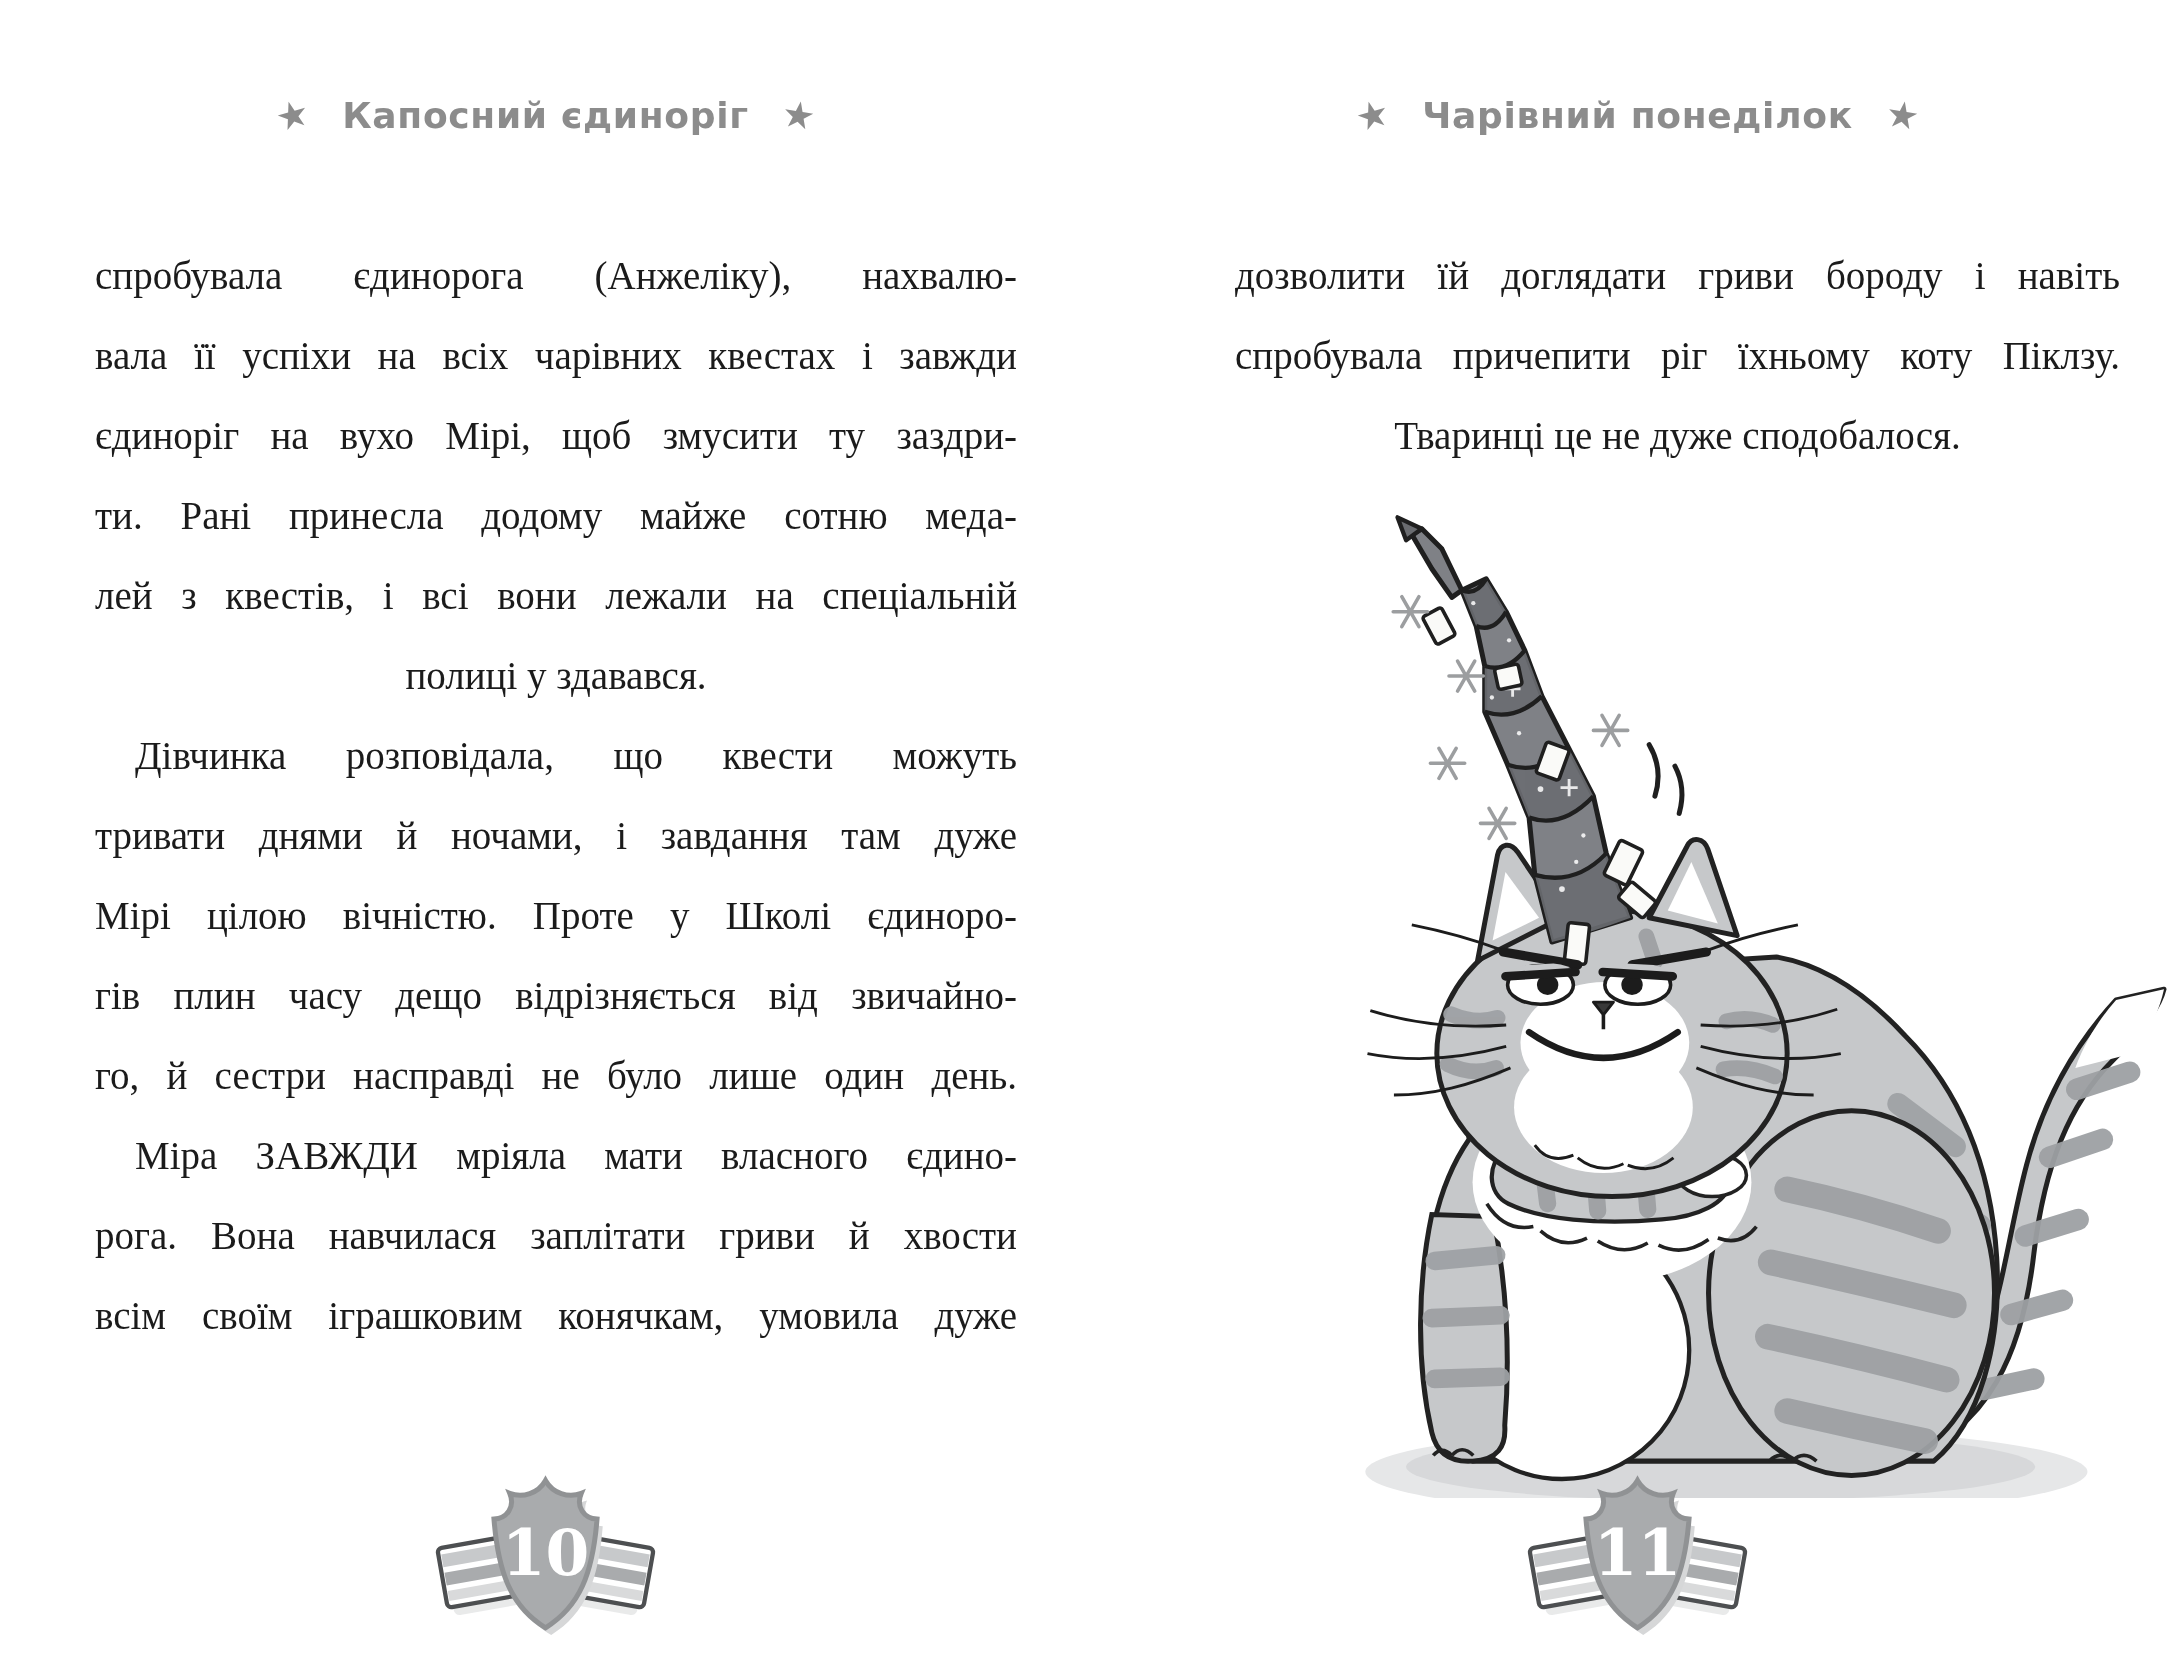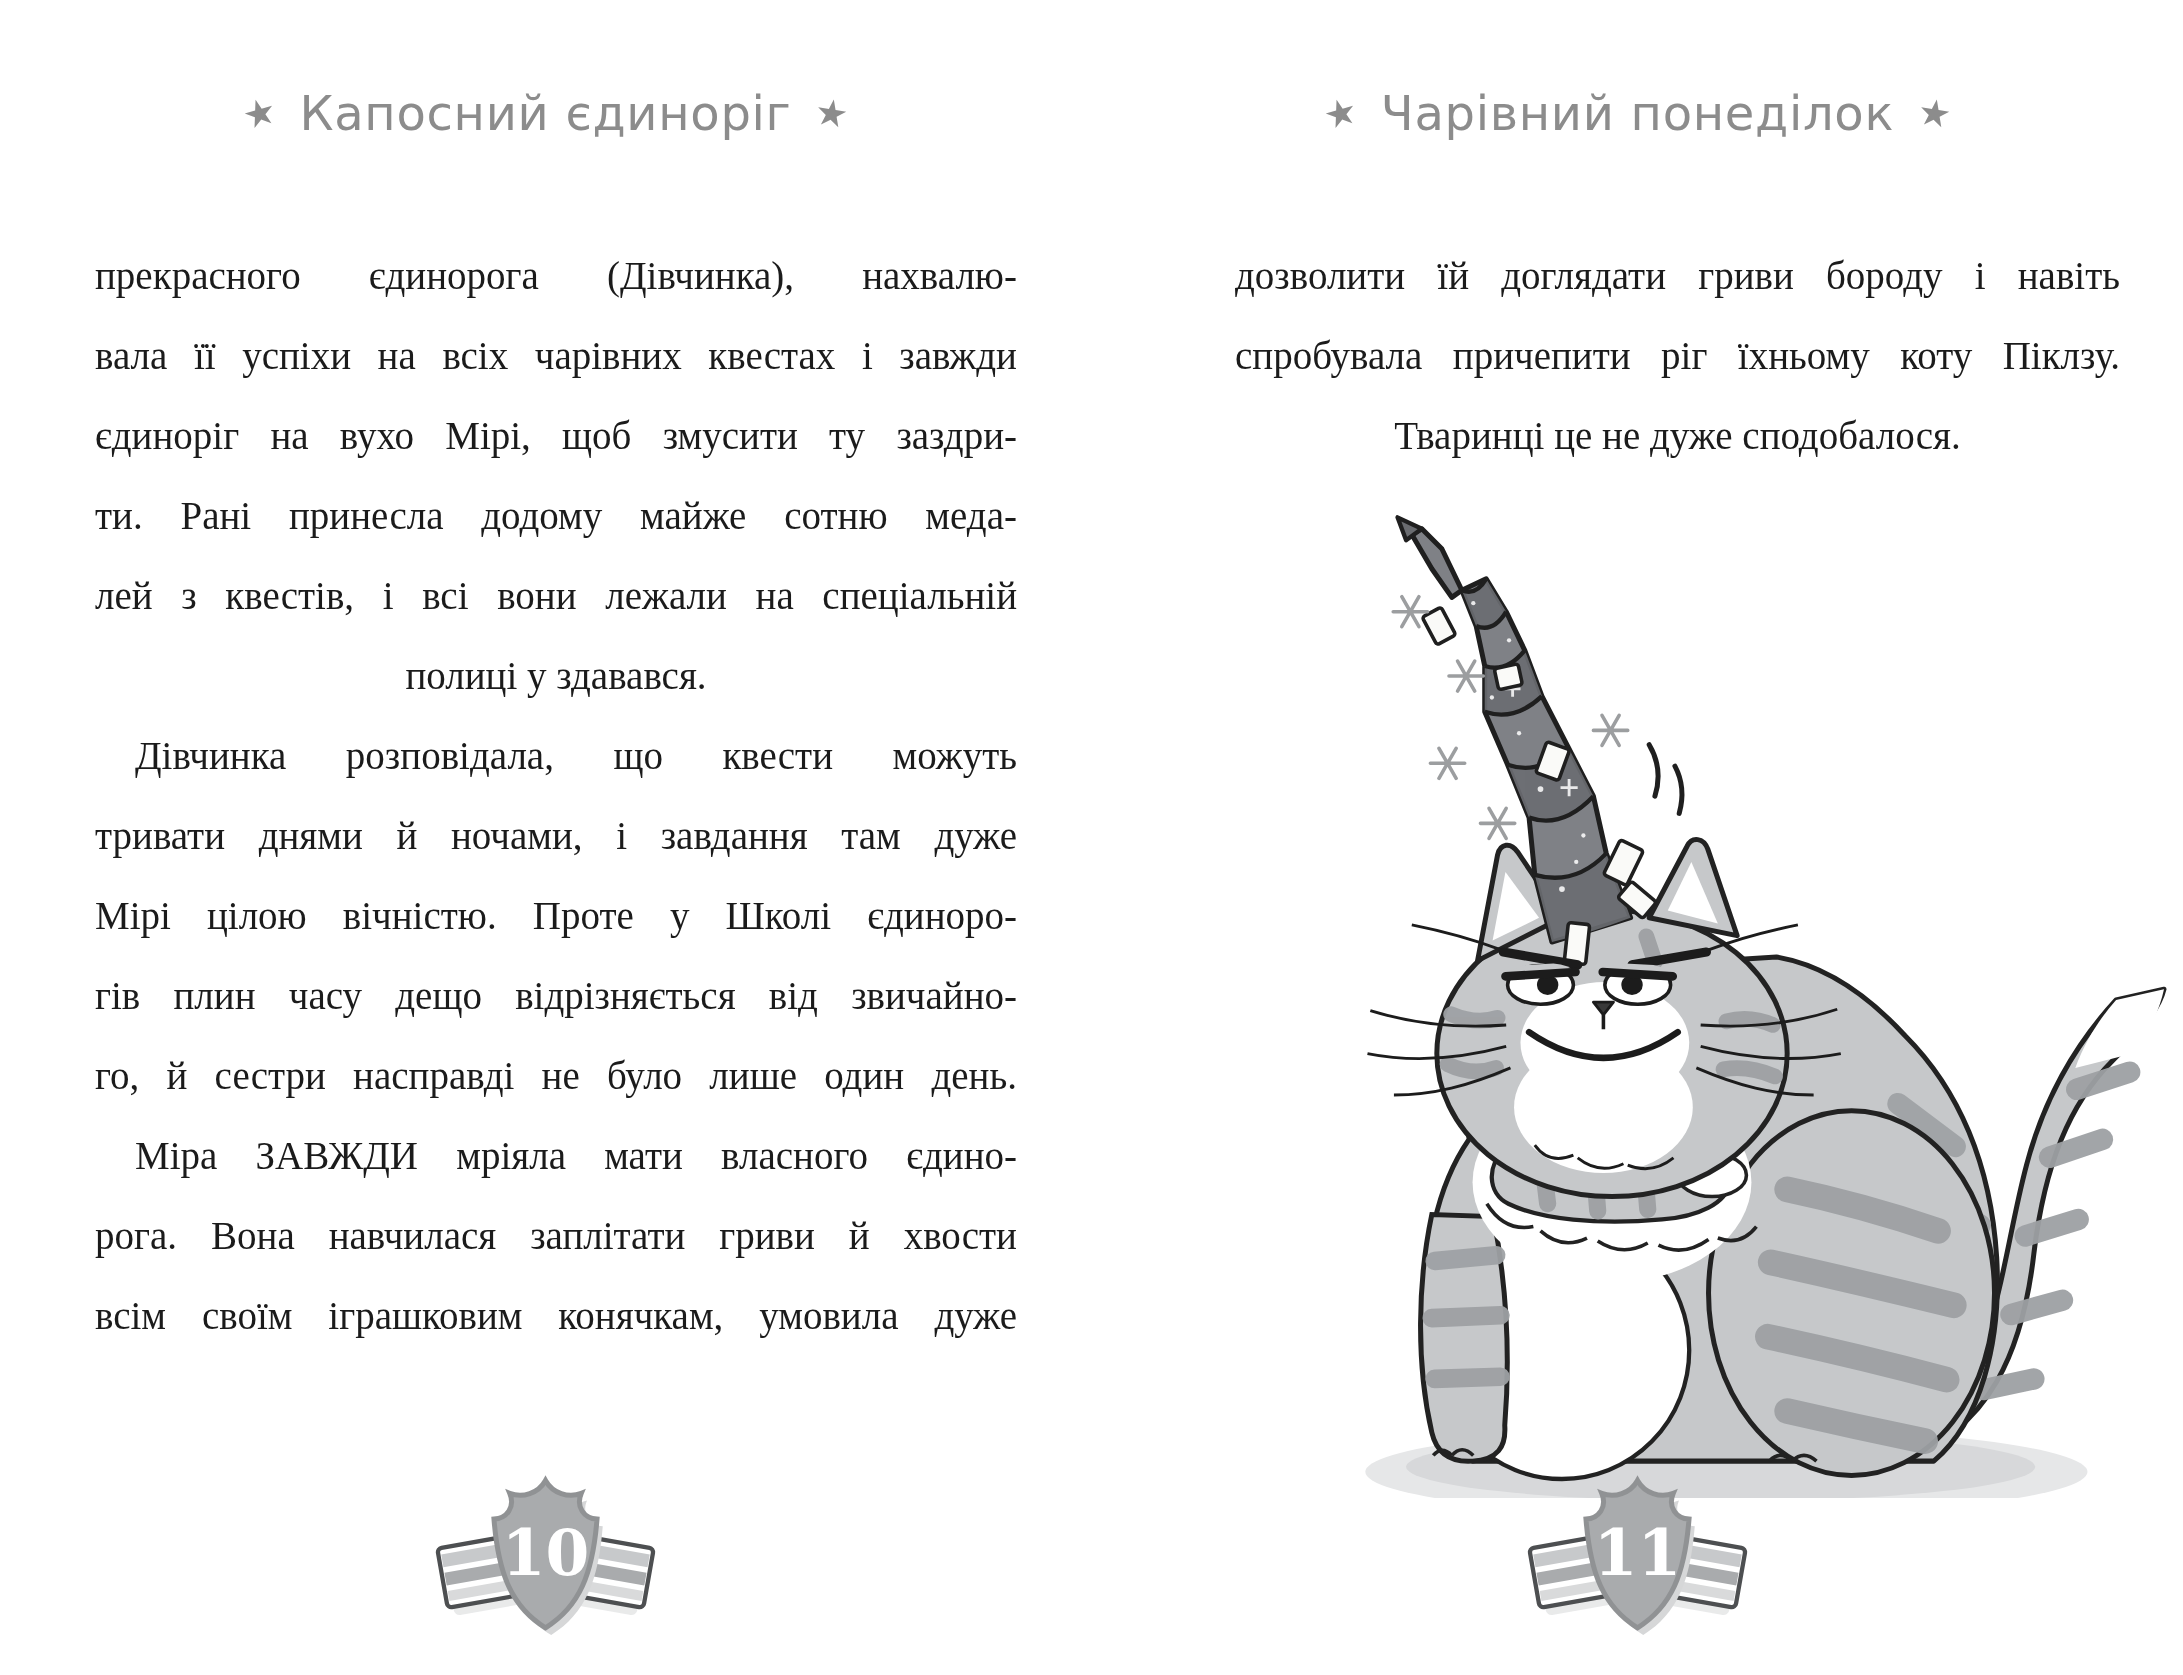--- a/index.html
+++ b/index.html
@@ -11,21 +11,21 @@
   .page.left{left:0;}
   .page.right{left:1092px;}
 
   .chapter-header{
     position:absolute;top:83px;left:0;width:100%;
     display:flex;justify-content:center;align-items:center;gap:21.5px;
     color:#8c8c8c;
     font-family:"DejaVu Sans", sans-serif;
     font-weight:bold;
   }
-  .chapter-title{font-size:48px;margin:2px;letter-spacing:0.7px;font-weight:normal;}
+  .chapter-title{font-size:36px;margin:12px;letter-spacing:0.7px;font-weight:bold;}
   .star{font-size:37px;display:inline-block;}
   .star.tilt-left{transform:rotate(-16deg);}
   .star.tilt-right{transform:rotate(9deg);}
 
   .text-column{
     position:absolute;top:236px;left:95px;width:922px;
     color:#1b1b1b;font-size:39px;
   }
   .page.right .text-column{left:143px;width:885px;}
   .line{
@@ -54,21 +54,21 @@
 <div class="spread">
 
   <section class="page left">
     <header class="chapter-header">
       <span class="star tilt-left">★</span>
       <h1 class="chapter-title">Капосний єдиноріг</h1>
       <span class="star tilt-right">★</span>
     </header>
 
     <div class="text-column">
-      <p class="line j">прекрасного єдинорога (Дівчинка), нахвалю-</p>
+      <p class="line j">спробувала єдинорога (Анжеліку), нахвалю-</p>
       <p class="line j">вала її успіхи на всіх чарівних квестах і завжди</p>
       <p class="line j">єдиноріг на вухо Мірі, щоб змусити ту заздри-</p>
       <p class="line j">ти. Рані принесла додому майже сотню меда-</p>
       <p class="line j">лей з квестів, і всі вони лежали на спеціальній</p>
       <p class="line l">полиці у здавався.</p>
       <p class="line j indent">Дівчинка розповідала, що квести можуть</p>
       <p class="line j">тривати днями й ночами, і завдання там дуже</p>
       <p class="line j">Мірі цілою вічністю. Проте у Школі єдиноро-</p>
       <p class="line j">гів плин часу дещо відрізняється від звичайно-</p>
       <p class="line j">го, й сестри насправді не було лише один день.</p>

